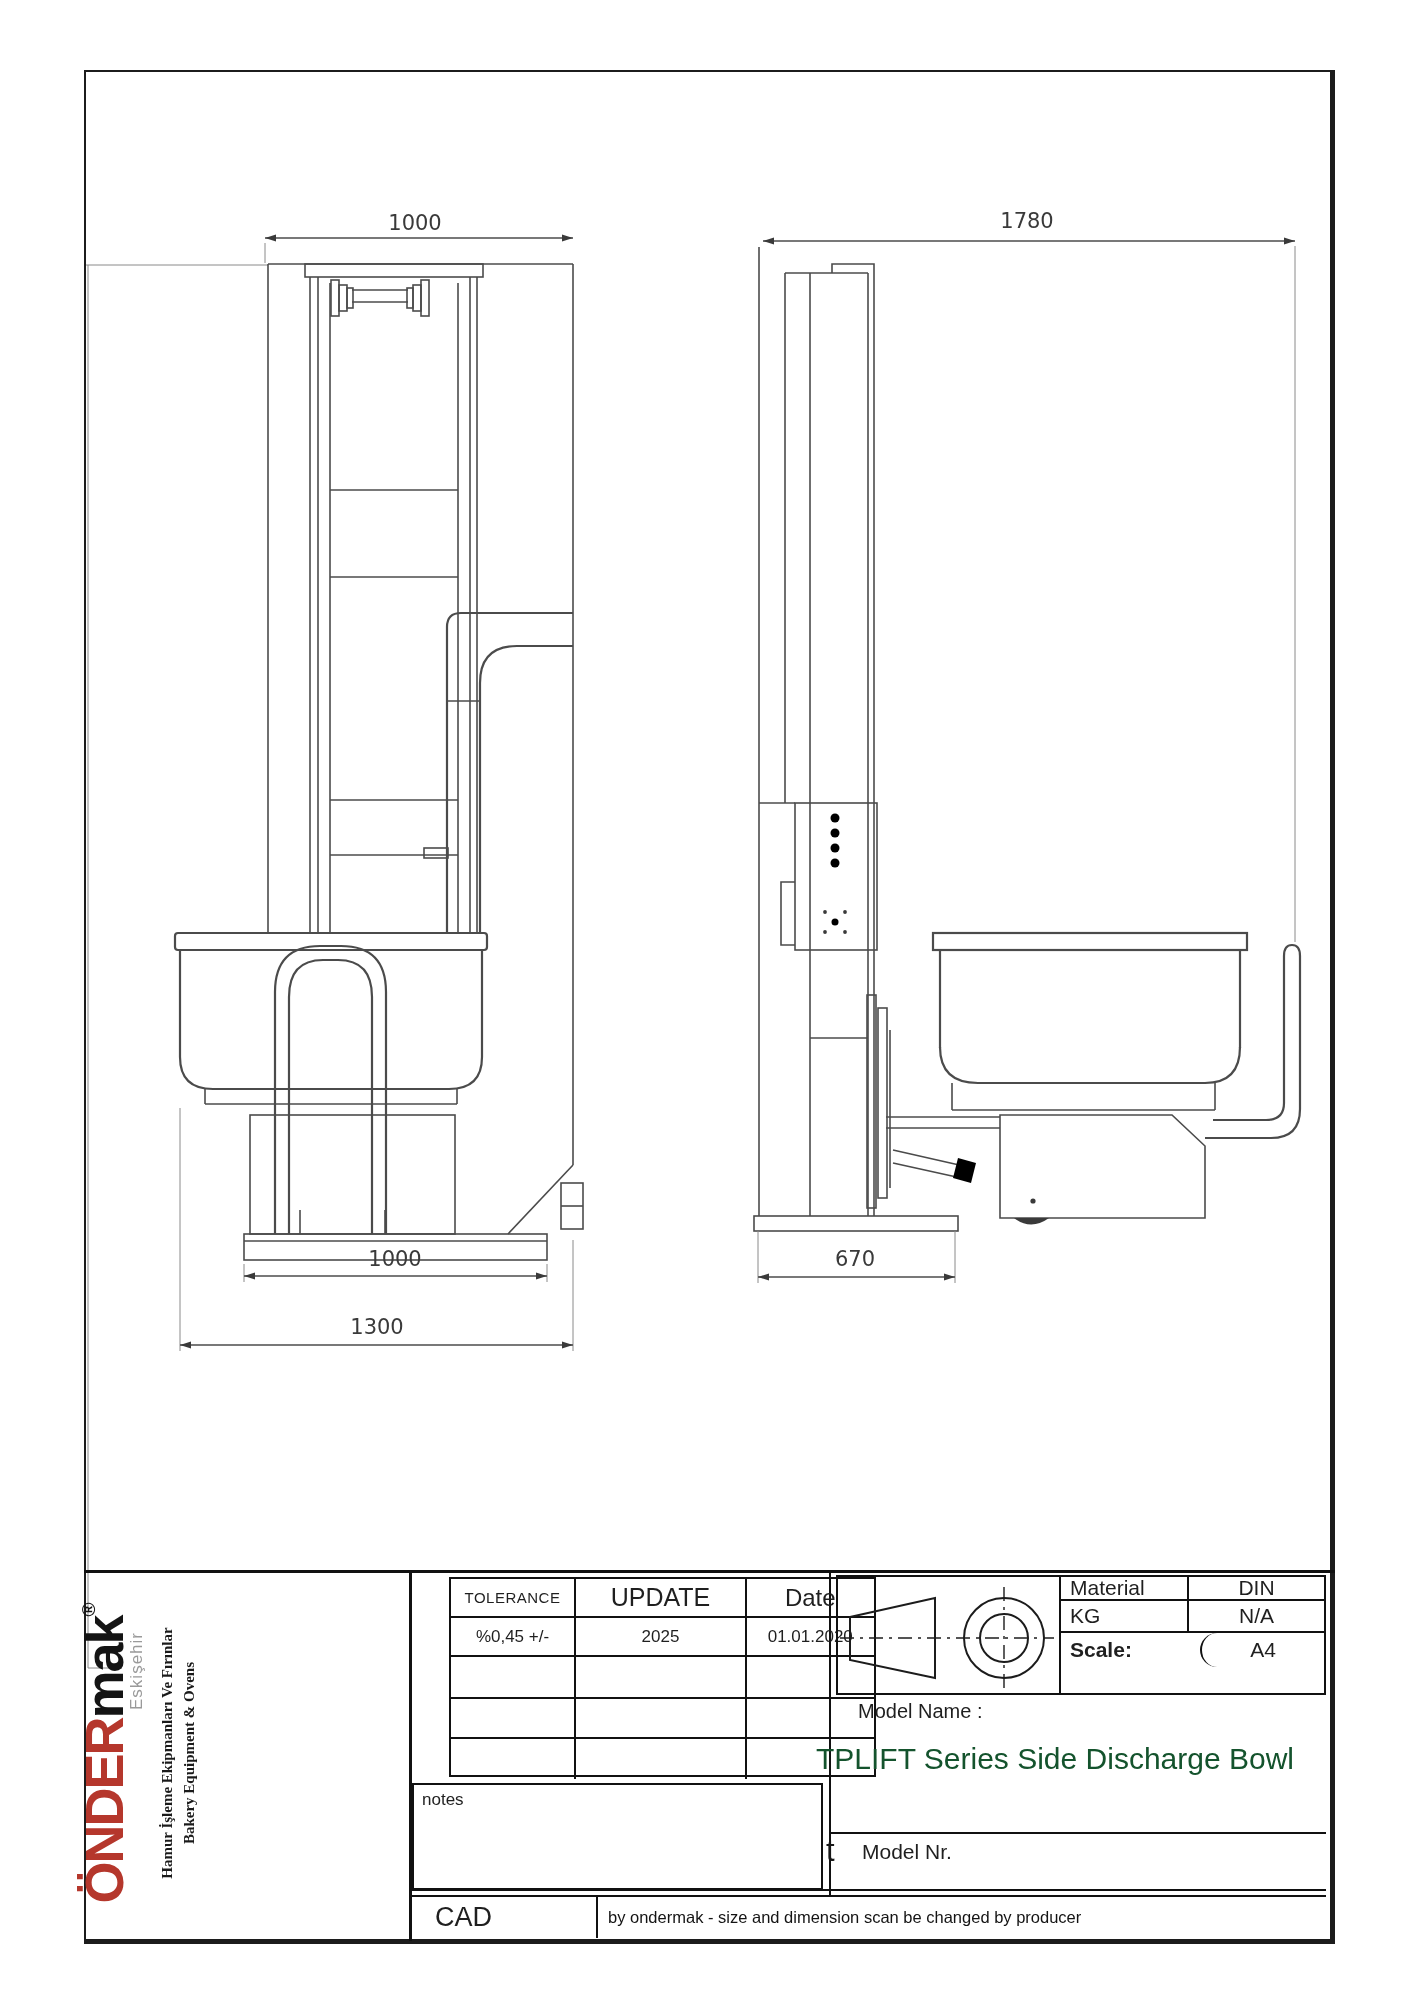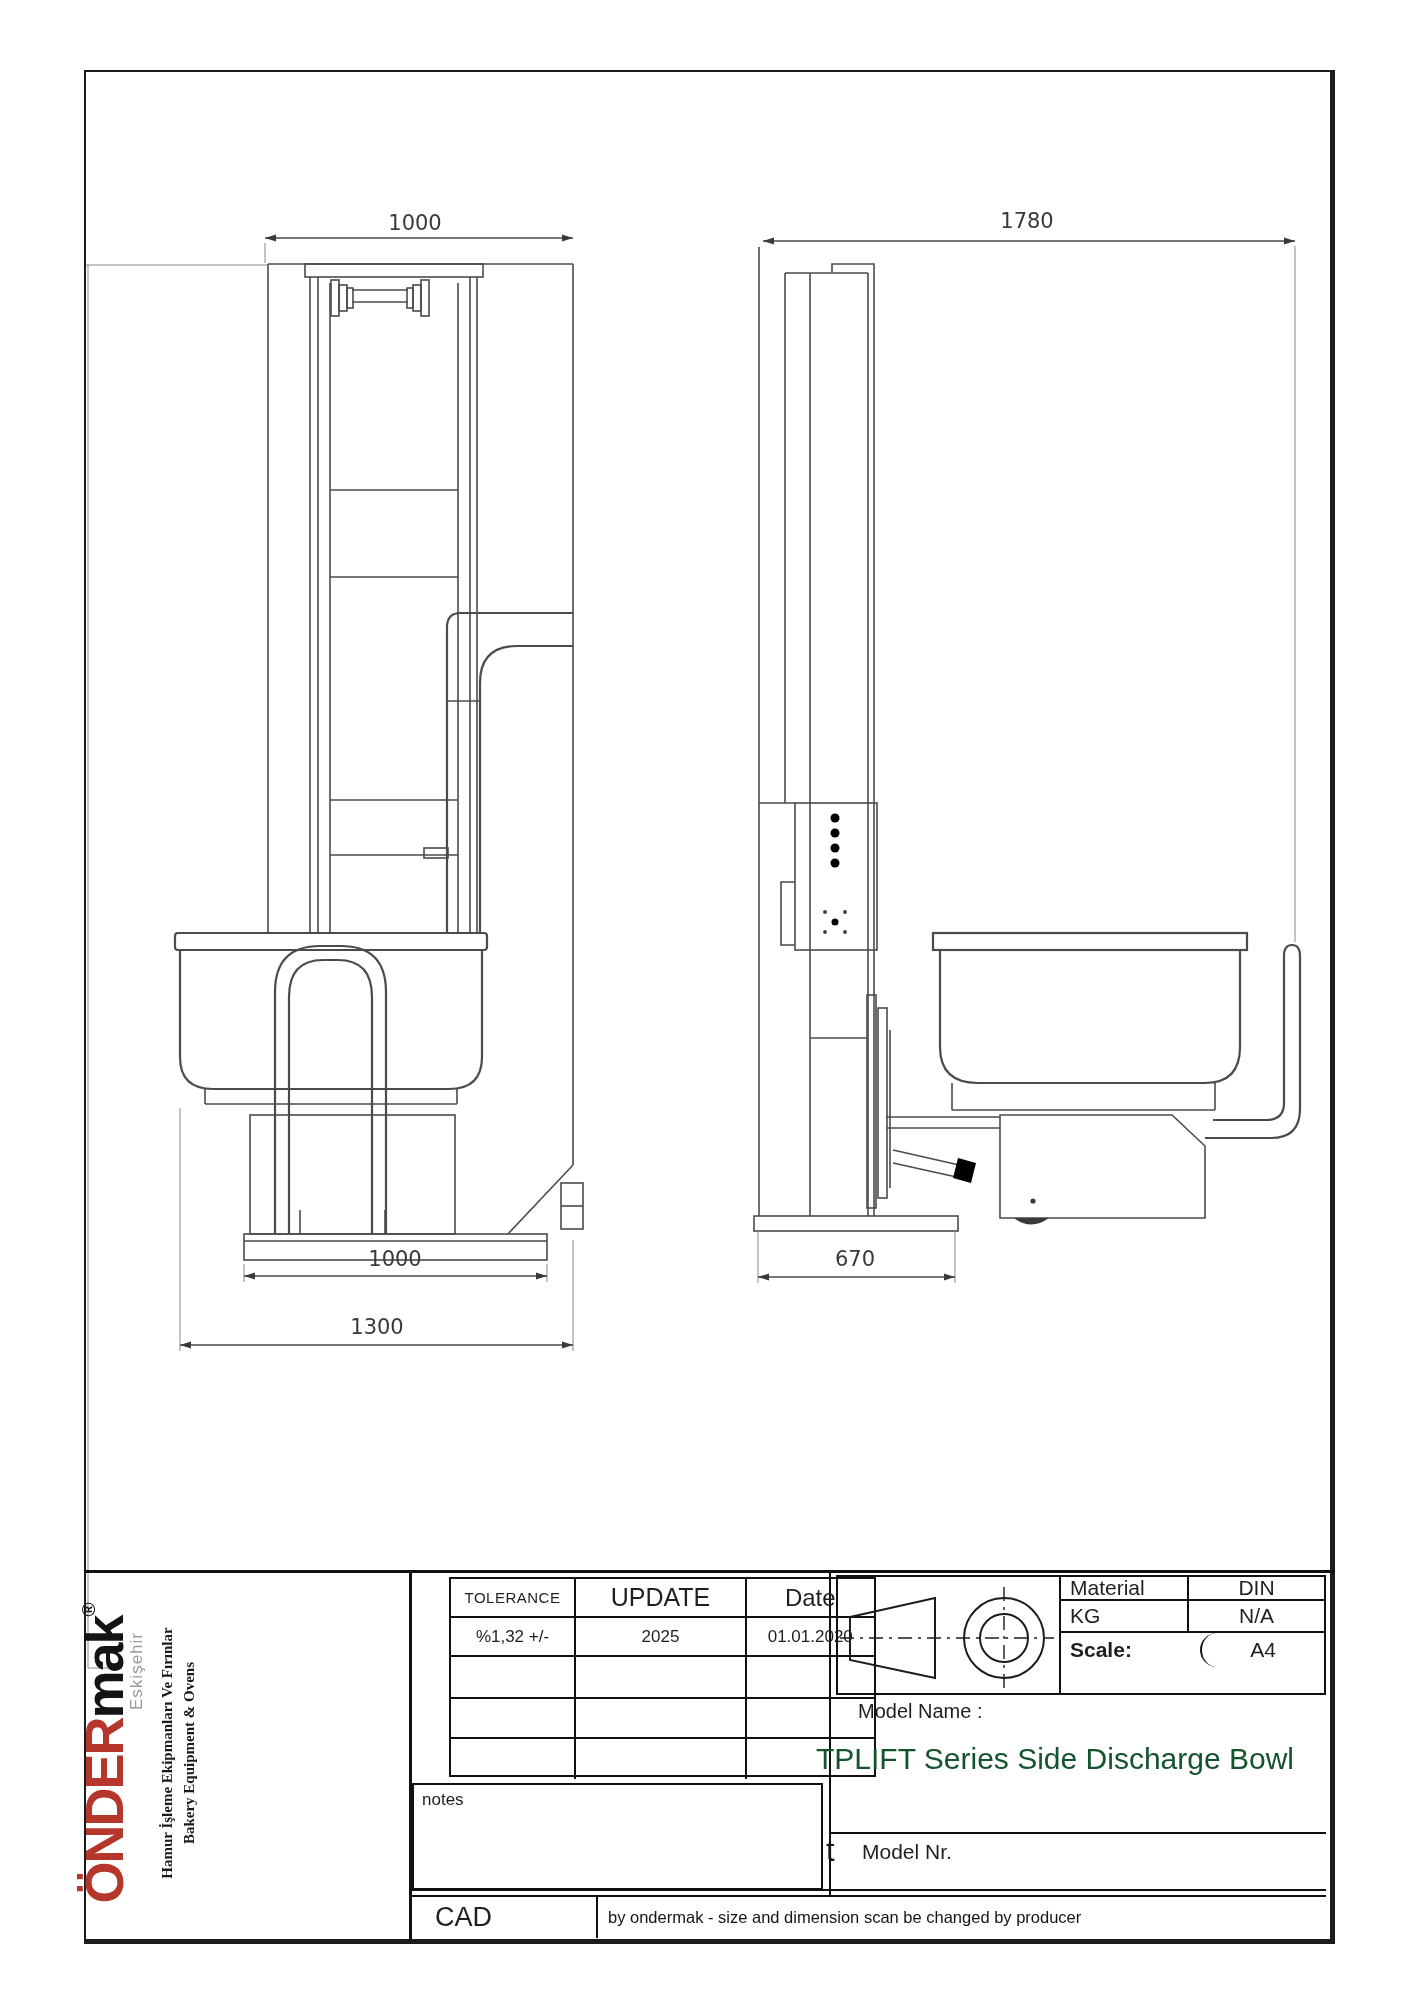--- a/index.html
+++ b/index.html
@@ -241,21 +241,21 @@
     <div id="taglines">
       <div class="tagline">Hamur İşleme Ekipmanları Ve Fırınlar</div>
       <div class="tagline">Bakery Equipment &amp; Ovens</div>
     </div>
   </div>
 
   <div id="tol-table" class="abs cellgrid">
     <div class="h-tol">TOLERANCE</div>
     <div class="h-upd">UPDATE</div>
     <div class="h-date">Date</div>
-    <div class="v-cell">%1,32 +/-</div>
+    <div class="v-cell">%0,45 +/-</div>
     <div class="v-cell">2025</div>
     <div class="v-cell">01.01.2020</div>
     <div></div>
       <div></div>
       <div></div>
     <div></div>
       <div></div>
       <div></div>
     <div></div>
       <div></div>

